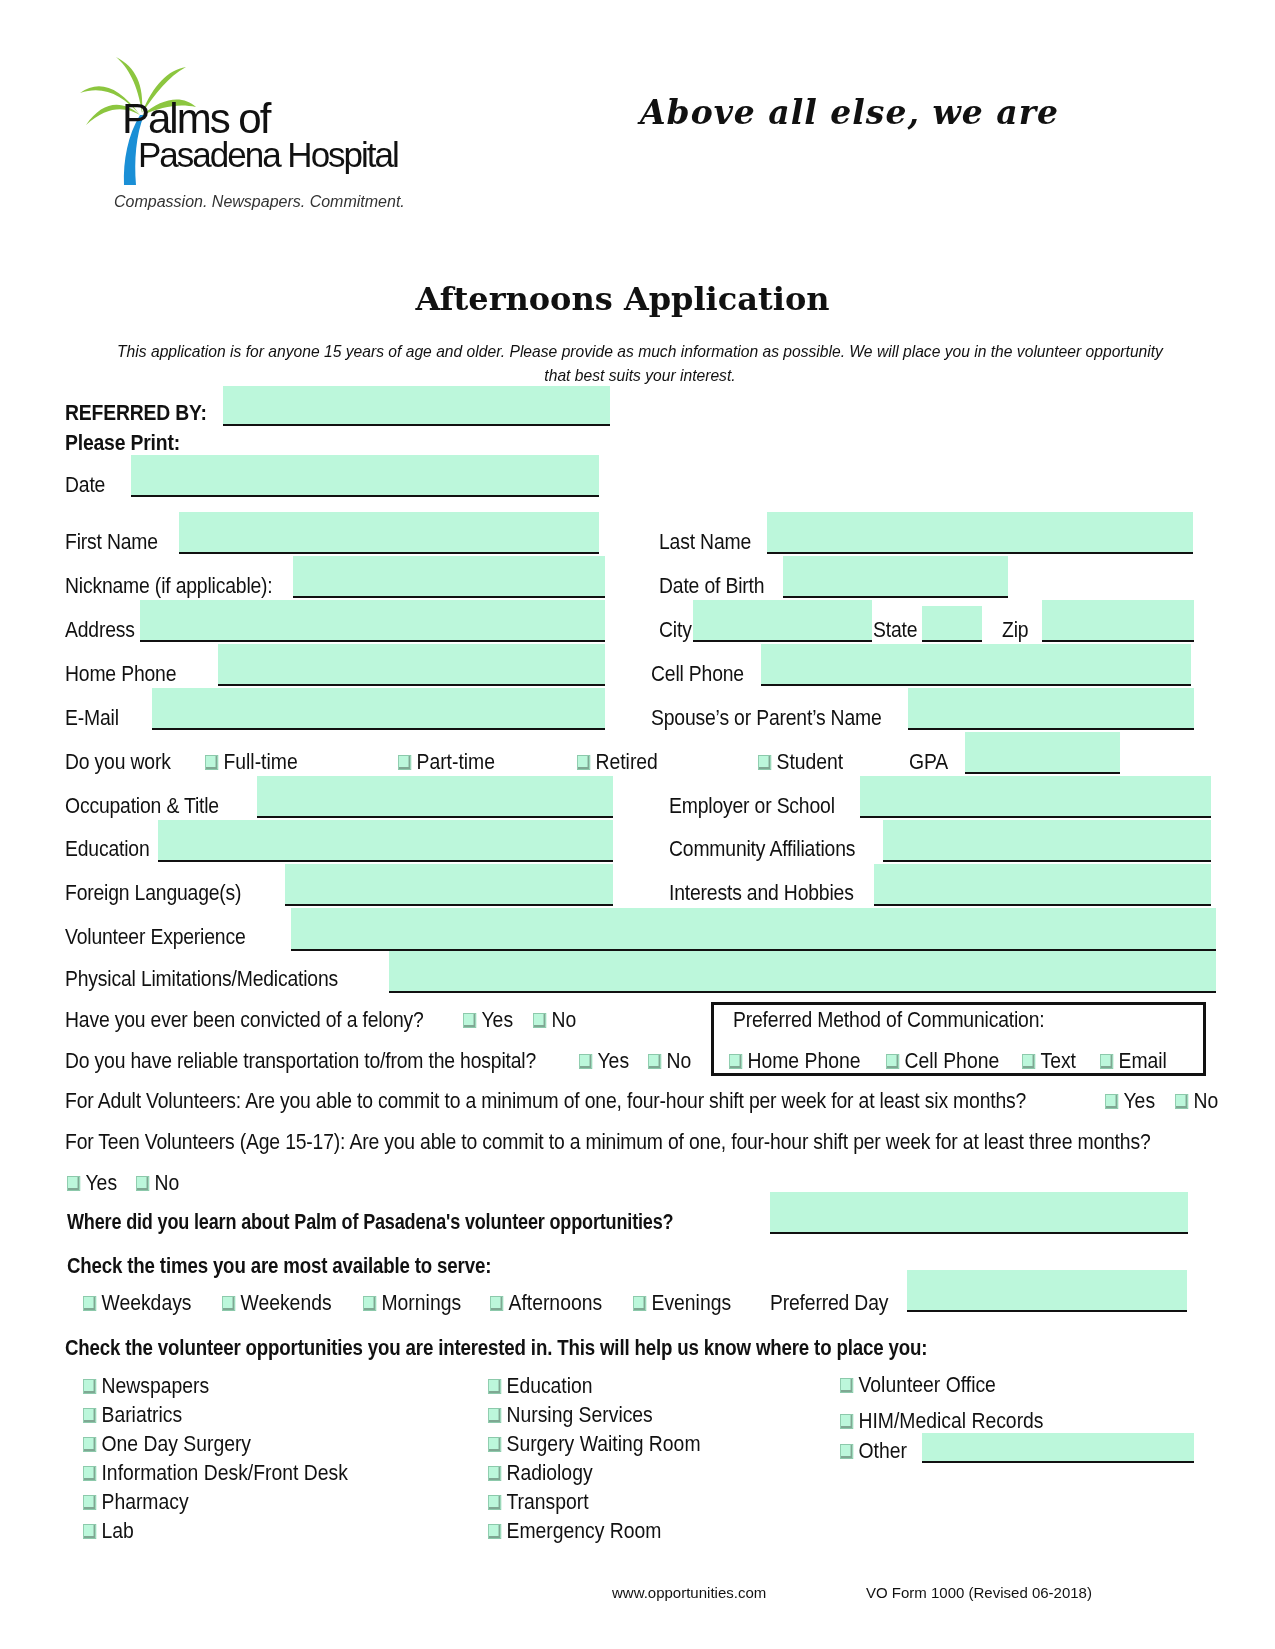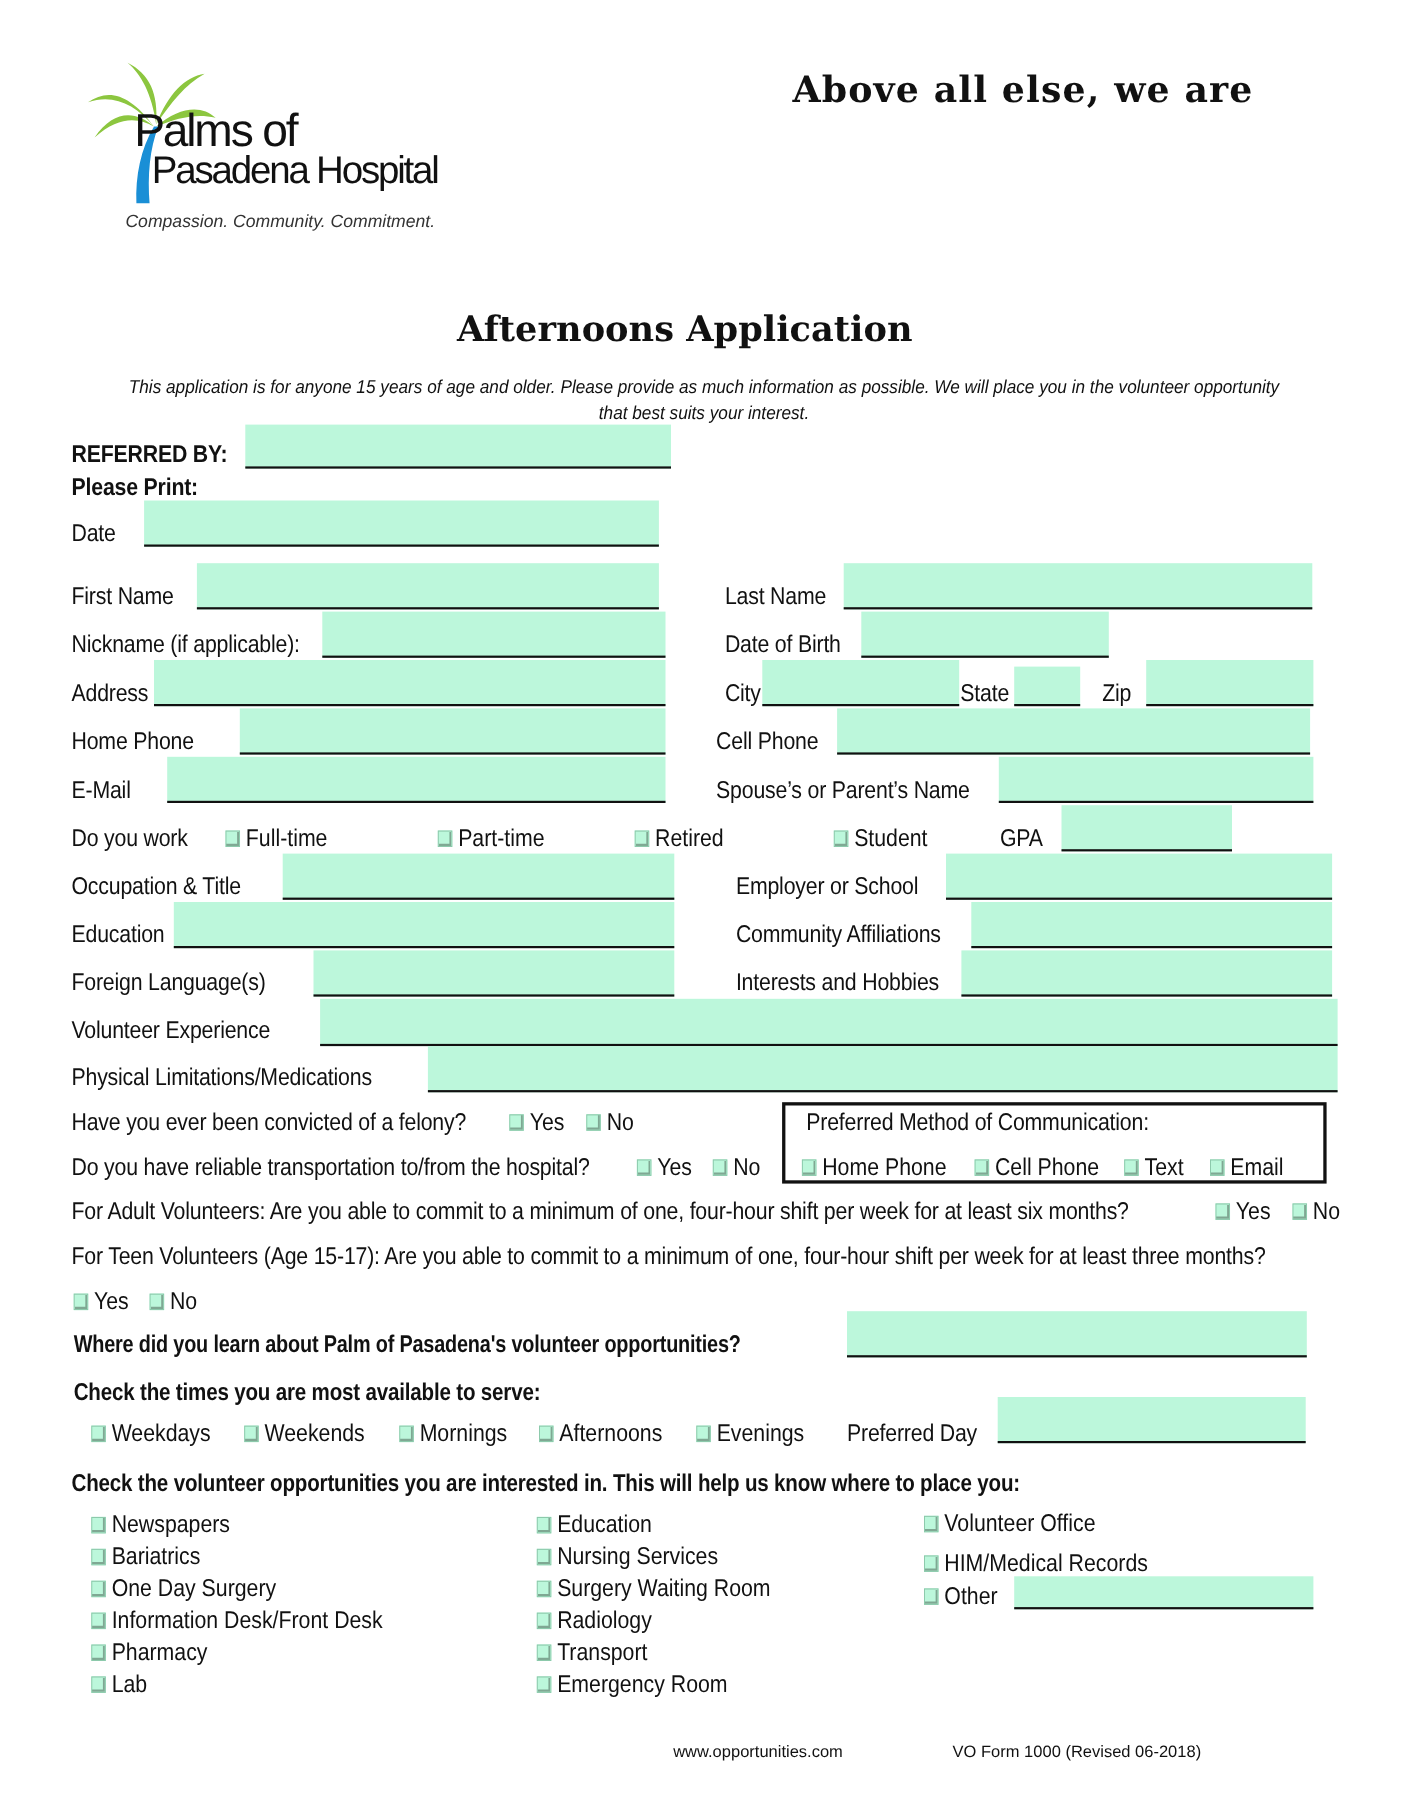--- a/index.html
+++ b/index.html
@@ -5,42 +5,42 @@
   html, body { margin:0; padding:0; background:#fff; }
   body { width:1275px; height:1649px; position:relative; overflow:hidden;
          font-family:"Liberation Sans", sans-serif; color:#111; }
   .abs { position:absolute; white-space:nowrap; }
   .lbl { font-size:22px; transform:scaleX(0.88); transform-origin:left center; letter-spacing:-0.2px; }
   .b { font-weight:bold; }
   .fld { position:absolute; background:#bcf7db; border-bottom:2px solid #111; box-sizing:border-box; }
   .cb { display:inline-block; width:15px; height:15px; background:#bcf7db; border:1px solid #8cc9ab;
         box-shadow:inset -2px -2px 0 #7fa893; vertical-align:-1px; margin-right:6px; box-sizing:border-box; }
   .opt { position:absolute; white-space:nowrap; font-size:22px; transform:scaleX(0.88); transform-origin:left center; }
-  #slogan { font-family:"DejaVu Serif", serif; font-weight:bold; font-size:33px;
-            line-height:43px; text-align:center; left:640px; top:60px; width:580px; letter-spacing:1px; }
+  #slogan { font-family:"DejaVu Serif", serif; font-style:italic; font-weight:bold; font-size:33px;
+            line-height:43px; text-align:left; left:640px; top:91px; width:580px; letter-spacing:1px; }
   #title { font-family:"DejaVu Serif", serif; font-weight:bold; font-size:32px; left:0; width:1245px; top:280px; text-align:center; }
   #intro { font-size:17px; font-style:italic; left:60px; width:1160px; top:340px; text-align:center; line-height:24px; white-space:normal; transform:scaleX(0.92); transform-origin:center; }
   #commbox { position:absolute; left:711px; top:1002px; width:495px; height:74px; border:3px solid #111; box-sizing:border-box; }
   #footer { font-size:15px; top:1674px; }
 </style>
 </head>
 <body>
 
 <div class="abs" style="left:78px;top:55px;width:450px;height:165px;">
   <svg width="120" height="130" style="position:absolute;left:0;top:0" viewBox="0 0 120 130">
     <path d="M62 60 C40 30 20 25 2 38 C25 30 45 40 62 60Z" fill="#8cc63f"></path>
     <path d="M62 60 C45 45 25 45 8 70 C30 50 48 52 62 60Z" fill="#8cc63f"></path>
     <path d="M64 58 C60 30 50 12 38 2 C58 12 66 30 64 58Z" fill="#8cc63f"></path>
     <path d="M64 58 C75 30 90 15 108 12 C90 22 78 38 64 58Z" fill="#8cc63f"></path>
     <path d="M64 60 C85 42 105 40 118 52 C100 48 84 52 64 60Z" fill="#8cc63f"></path>
     <path d="M62 60 C50 80 45 105 46 130 L58 130 C56 105 58 80 66 60Z" fill="#1a8fd6"></path>
   </svg>
   <div class="abs" style="left:44px;top:40px;font-size:42px;letter-spacing:-2px;">Palms of</div>
   <div class="abs" style="left:60px;top:80px;font-size:35px;letter-spacing:-2px;">Pasadena Hospital</div>
-  <div class="abs" style="left:36px;top:138px;font-size:16px;font-style:italic;color:#333;">Compassion. Community. Commitment.</div>
+  <div class="abs" style="left:36px;top:138px;font-size:16px;font-style:italic;color:#333;">Compassion. Newspapers. Commitment.</div>
 </div>
 
 <div class="abs" id="slogan">
   <div>Above all else, we are</div>
 </div>
 
 <div class="abs" id="title">Afternoons Application</div>
 <div class="abs" id="intro">This application is for anyone 15 years of age and older. Please provide as much information as possible. We will place you in the volunteer opportunity that best suits your interest.</div>
 
 <div class="abs lbl b" style="left:65px;top:400px;">REFERRED BY:</div>

